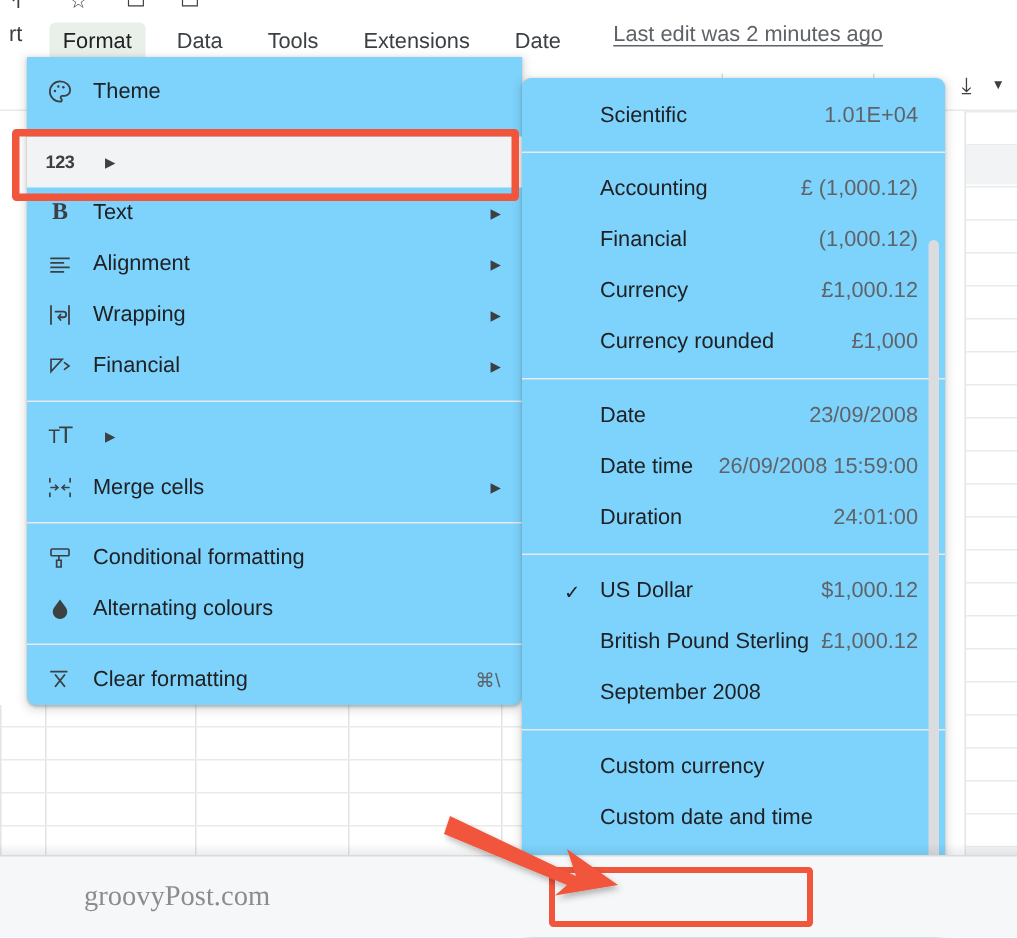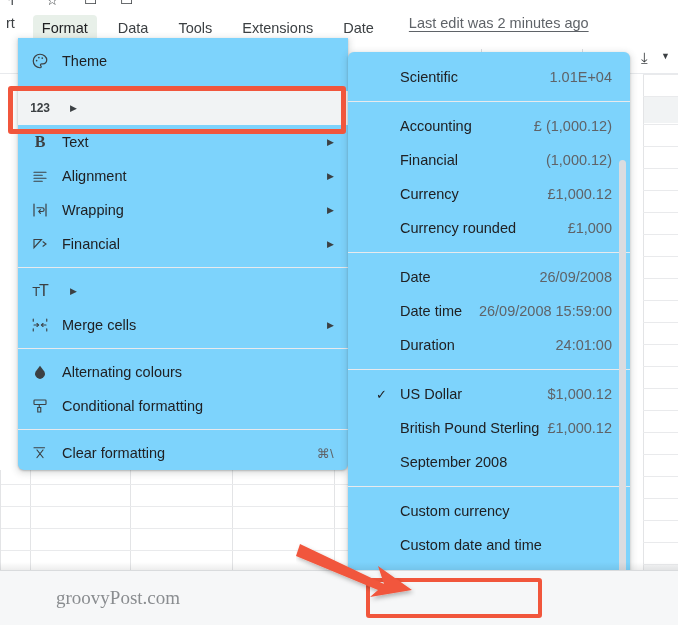--- a/index.html
+++ b/index.html
@@ -284,37 +284,37 @@
         </svg>
       </span>
       <span class="mi-label">Merge cells</span>
       <span class="mi-arrow">▶</span>
     </div>
 
     <div class="mi-sep"></div>
 
     <div class="mi">
       <span class="mi-ico">
-        <svg width="18" height="18" viewBox="0 0 24 24" fill="#3c4043">
-          <path d="M12 3.5 6.5 11a6.5 6.5 0 1 0 11 0L12 3.5z"></path>
-        </svg>
-      </span>
-      <span class="mi-label">Alternating colours</span>
-    </div>
-
-    <div class="mi">
-      <span class="mi-ico">
         <svg width="18" height="18" viewBox="0 0 24 24" stroke="#3c4043" stroke-width="1.5" fill="none">
           <rect x="4" y="4" width="16" height="6" rx="1"></rect>
           <path d="M11 10v4M9 14h4v6H9z"></path>
         </svg>
       </span>
       <span class="mi-label">Conditional formatting</span>
     </div>
 
+    <div class="mi">
+      <span class="mi-ico">
+        <svg width="18" height="18" viewBox="0 0 24 24" fill="#3c4043">
+          <path d="M12 3.5 6.5 11a6.5 6.5 0 1 0 11 0L12 3.5z"></path>
+        </svg>
+      </span>
+      <span class="mi-label">Alternating colours</span>
+    </div>
+
     <div class="mi-sep"></div>
 
     <div class="mi">
       <span class="mi-ico">
         <svg width="18" height="18" viewBox="0 0 24 24" stroke="#3c4043" stroke-width="1.6" fill="none" stroke-linecap="round">
           <path d="M4 5h14"></path>
             <path d="M8 8l8 10M16 8L8 18"></path>
         </svg>
       </span>
       <span class="mi-label">Clear formatting</span>
@@ -351,21 +351,21 @@
       <span class="sm-check"></span>
       <span class="sm-label">Currency rounded</span>
       <span class="sm-sample">£1,000</span>
     </div>
 
     <div class="sm-sep"></div>
 
     <div class="sm-i">
       <span class="sm-check"></span>
       <span class="sm-label">Date</span>
-      <span class="sm-sample">26/09/2008</span>
+      <span class="sm-sample">23/09/2008</span>
     </div>
     <div class="sm-i">
       <span class="sm-check"></span>
       <span class="sm-label">Date time</span>
       <span class="sm-sample">26/09/2008 15:59:00</span>
     </div>
     <div class="sm-i">
       <span class="sm-check"></span>
       <span class="sm-label">Duration</span>
       <span class="sm-sample">24:01:00</span>

